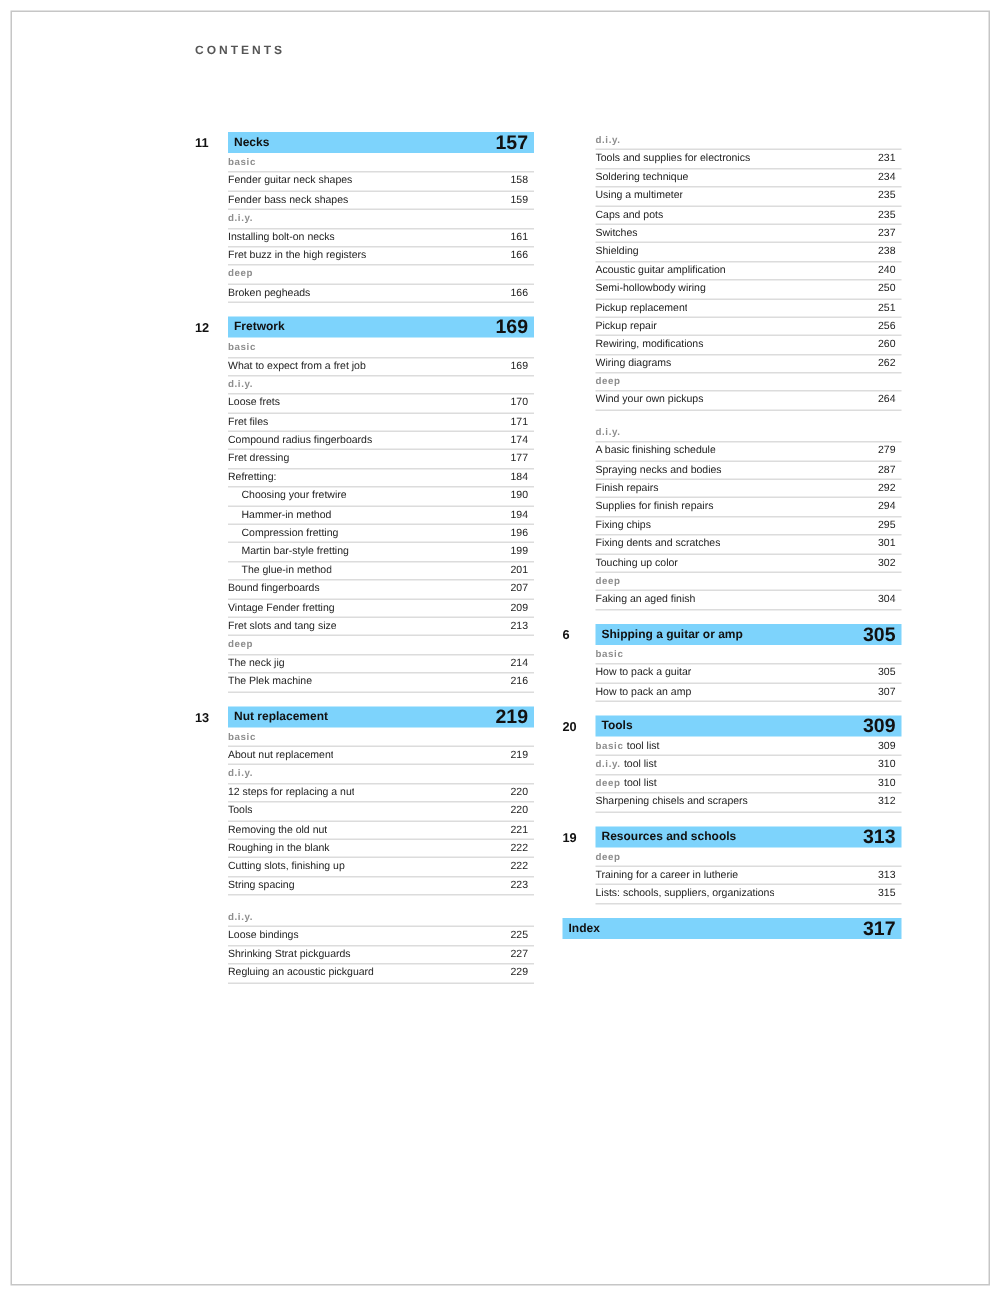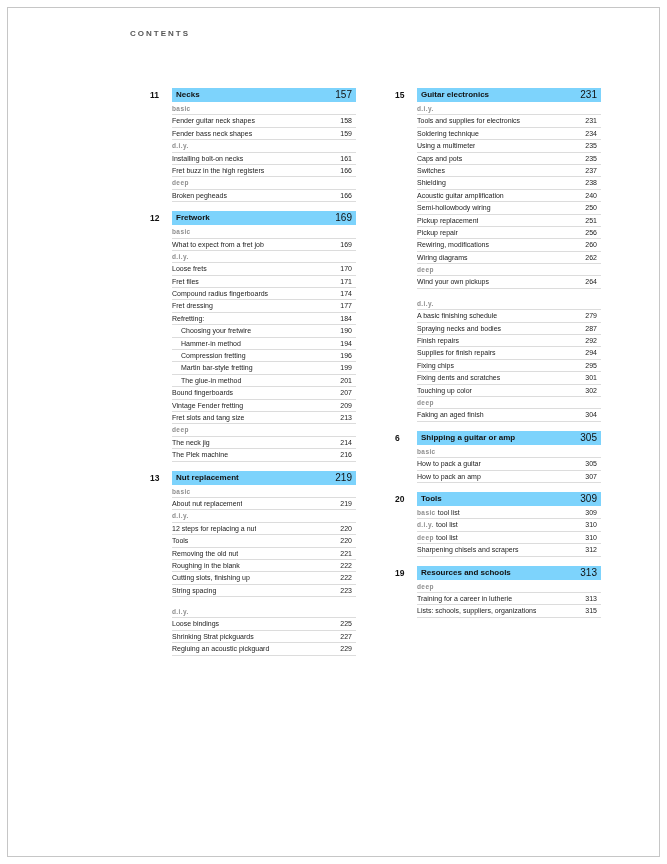--- a/index.html
+++ b/index.html
@@ -13,33 +13,33 @@
   }
   .contents-header{
     position:absolute;left:122px;top:21px;
     font-size:8px;letter-spacing:2px;color:#555;font-weight:bold;
   }
   .columns{
     position:absolute;left:122px;top:80px;
     display:flex;gap:19px;
   }
   .col{width:226px;}
-  .section{margin-bottom:9px;margin-left:20px;}
+  .section{margin-bottom:9px;}
   .section.index{margin-top:5px;}
   .sec-header{display:flex;align-items:stretch;height:14px;margin-bottom:1px;}
   .sec-num{
     width:22px;flex:0 0 22px;font-weight:bold;font-size:8.5px;
     line-height:14px;color:#111;
   }
   .sec-bar{
     flex:1;background:#7dd3fc;display:flex;justify-content:space-between;
     padding:0 4px;line-height:14px;
   }
   .sec-title{font-weight:bold;font-size:8px;color:#111;}
-  .sec-page{font-weight:normal;font-size:10px;color:#111;}
+  .sec-page{font-weight:bold;font-size:13px;color:#111;}
   .row{
     margin-left:22px;display:flex;justify-content:space-between;
     height:11.4px;line-height:11.4px;border-bottom:1px solid #dcdcdc;
     padding-right:4px;
   }
   .group-label{
     font-weight:bold;font-size:6.5px;color:#8e8e8e;letter-spacing:0.4px;
   }
   .entry-label{font-size:7px;color:#222;white-space:nowrap;overflow:hidden;}
   .entry-page{font-size:7px;color:#222;}
@@ -229,27 +229,20 @@
             <span class="entry-page">227</span>
           </div>
           <div class="row entry-row">
             <span class="entry-label">Regluing an acoustic pickguard</span>
             <span class="entry-page">229</span>
           </div>
         </div>
       </div>
     <div class="col">
         <div class="section">
-          <div class="sec-header">
-            <span class="sec-num">15</span>
-            <span class="sec-bar">
-              <span class="sec-title">Guitar electronics</span>
-              <span class="sec-page">231</span>
-            </span>
-          </div>
           <div class="row group-row">
             <span class="group-label">d.i.y.</span>
           </div>
           <div class="row entry-row">
             <span class="entry-label">Tools and supplies for electronics</span>
             <span class="entry-page">231</span>
           </div>
           <div class="row entry-row">
             <span class="entry-label">Soldering technique</span>
             <span class="entry-page">234</span>
@@ -398,17 +391,25 @@
           <div class="row group-row">
             <span class="group-label">deep</span>
           </div>
           <div class="row entry-row">
             <span class="entry-label">Training for a career in lutherie</span>
             <span class="entry-page">313</span>
           </div>
           <div class="row entry-row">
             <span class="entry-label">Lists: schools, suppliers, organizations</span>
             <span class="entry-page">315</span>
+          </div>
+        </div>
+        <div class="section index">
+          <div class="sec-header">
+            <span class="sec-bar">
+              <span class="sec-title">Index</span>
+              <span class="sec-page">317</span>
+            </span>
           </div>
         </div>
       </div>
   </div>
 </div>
 
 </body></html>

